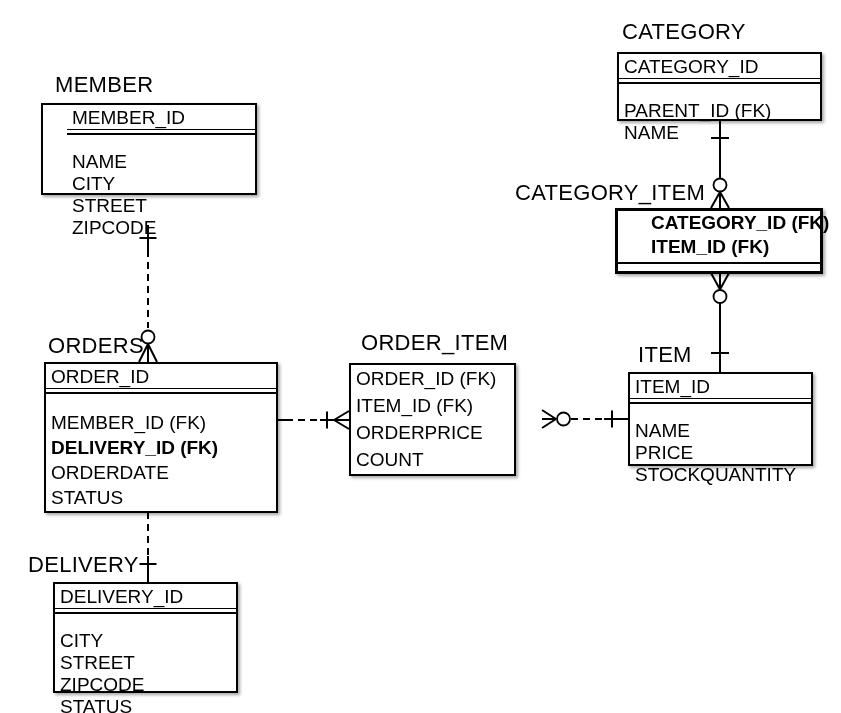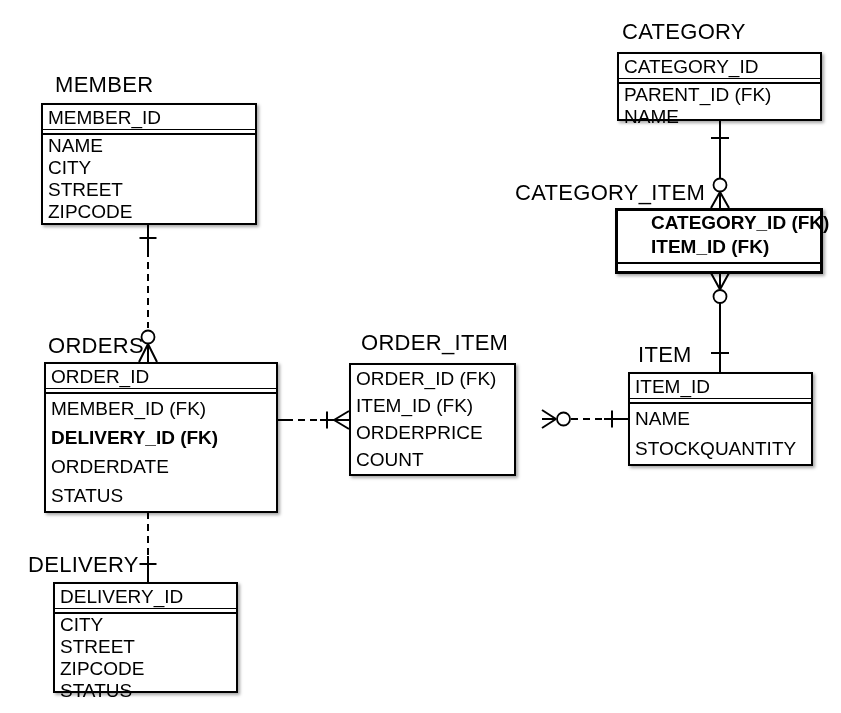--- a/index.html
+++ b/index.html
@@ -10,20 +10,21 @@
   svg.wires { position:absolute; left:0; top:0; width:841px; height:713px; }
   .entity { position:absolute; }
   .etitle {
     position:absolute; font-size:22px; line-height:22px; white-space:nowrap;
     letter-spacing:0.3px;
   }
   .ebox {
     position:relative; background:#fff; border:2px solid #000;
     box-sizing:border-box; display:flex; flex-direction:column;
     box-shadow:2px 2px 3px rgba(0,0,0,0.35);
+    gap:16px;
   }
   .ebox.heavy { border-width:3px; }
   .ehead { flex:0 0 auto; border-bottom:2px solid #000; padding-bottom:3px; }
   .pk {
     font-size:19px; line-height:21px; padding:2px 5px 1px;
     border-bottom:1.5px solid #000; white-space:nowrap;
   }
   .pkrow { font-size:19px; line-height:24px; padding:0 5px; font-weight:bold; white-space:nowrap;margin-left:28px; }
   .ebody { flex:1 1 auto; display:flex; flex-direction:column; min-height:8px; }
   .row {
@@ -82,21 +83,21 @@
     <g stroke="#000" stroke-width="2" fill="none">
       <path d="M720 289.5 L711 273 M720 289.5 V273 M720 289.5 L729 273"></path>
       <circle cx="720" cy="296.5" r="6.5" fill="#fff" stroke-width="1.8"></circle>
       <path d="M720 303 V372"></path>
       <path d="M711 353 H729"></path>
     </g>
   </svg>
 
   <div class="entity" style="left:41px; top:103px; width:216px;">
     <div class="etitle" style="left:14px; top:-29px;">MEMBER</div>
-    <div class="ebox" style="height:122px;">
+    <div class="ebox" style="height:92px;padding-left:24px;">
       <div class="ehead">
         <div class="pk">MEMBER_ID</div>
       </div>
       <div class="ebody">
         <div class="row">NAME</div>
         <div class="row">CITY</div>
         <div class="row">STREET</div>
         <div class="row">ZIPCODE</div>
       </div>
     </div>
@@ -154,20 +155,21 @@
   </div>
 
   <div class="entity" style="left:628px; top:372px; width:185px;">
     <div class="etitle" style="left:10px; top:-28px;">ITEM</div>
     <div class="ebox" style="height:94px;">
       <div class="ehead">
         <div class="pk">ITEM_ID</div>
       </div>
       <div class="ebody">
         <div class="row">NAME</div>
+        <div class="row">PRICE</div>
         <div class="row">STOCKQUANTITY</div>
       </div>
     </div>
   </div>
 
   <div class="entity" style="left:53px; top:582px; width:185px;">
     <div class="etitle" style="left:-25px; top:-28px;">DELIVERY</div>
     <div class="ebox" style="height:111px;">
       <div class="ehead">
         <div class="pk">DELIVERY_ID</div>

